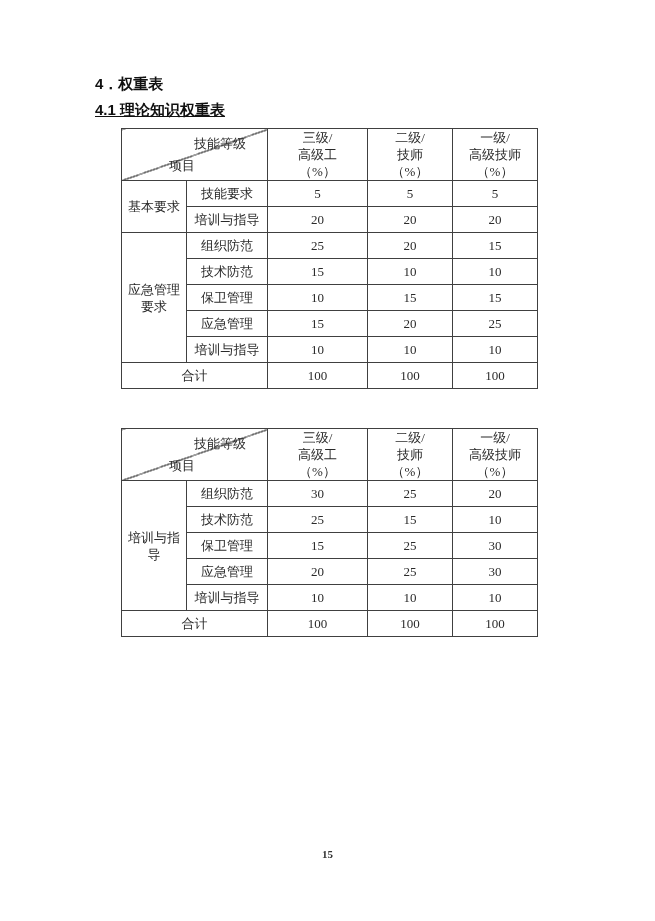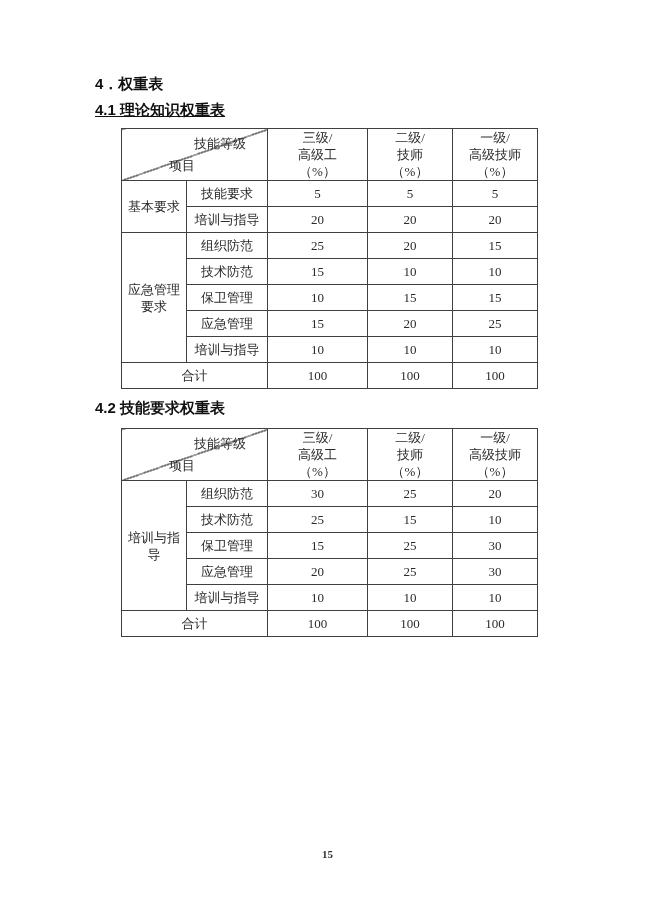--- a/index.html
+++ b/index.html
@@ -146,21 +146,20 @@
       </tr>
       <tr>
         <td colspan="2">合计</td>
         <td>100</td>
         <td>100</td>
         <td>100</td>
       </tr>
     </tbody>
   </table>
 
-  <div class="heading h-sub2">4.2 技能要求权重表</div>
 
   <table class="wtable t2">
     <colgroup>
       <col style="width:65px">
         <col style="width:81px">
         <col style="width:100px">
         <col style="width:85px">
         <col style="width:85px">
     </colgroup>
     <tbody>

